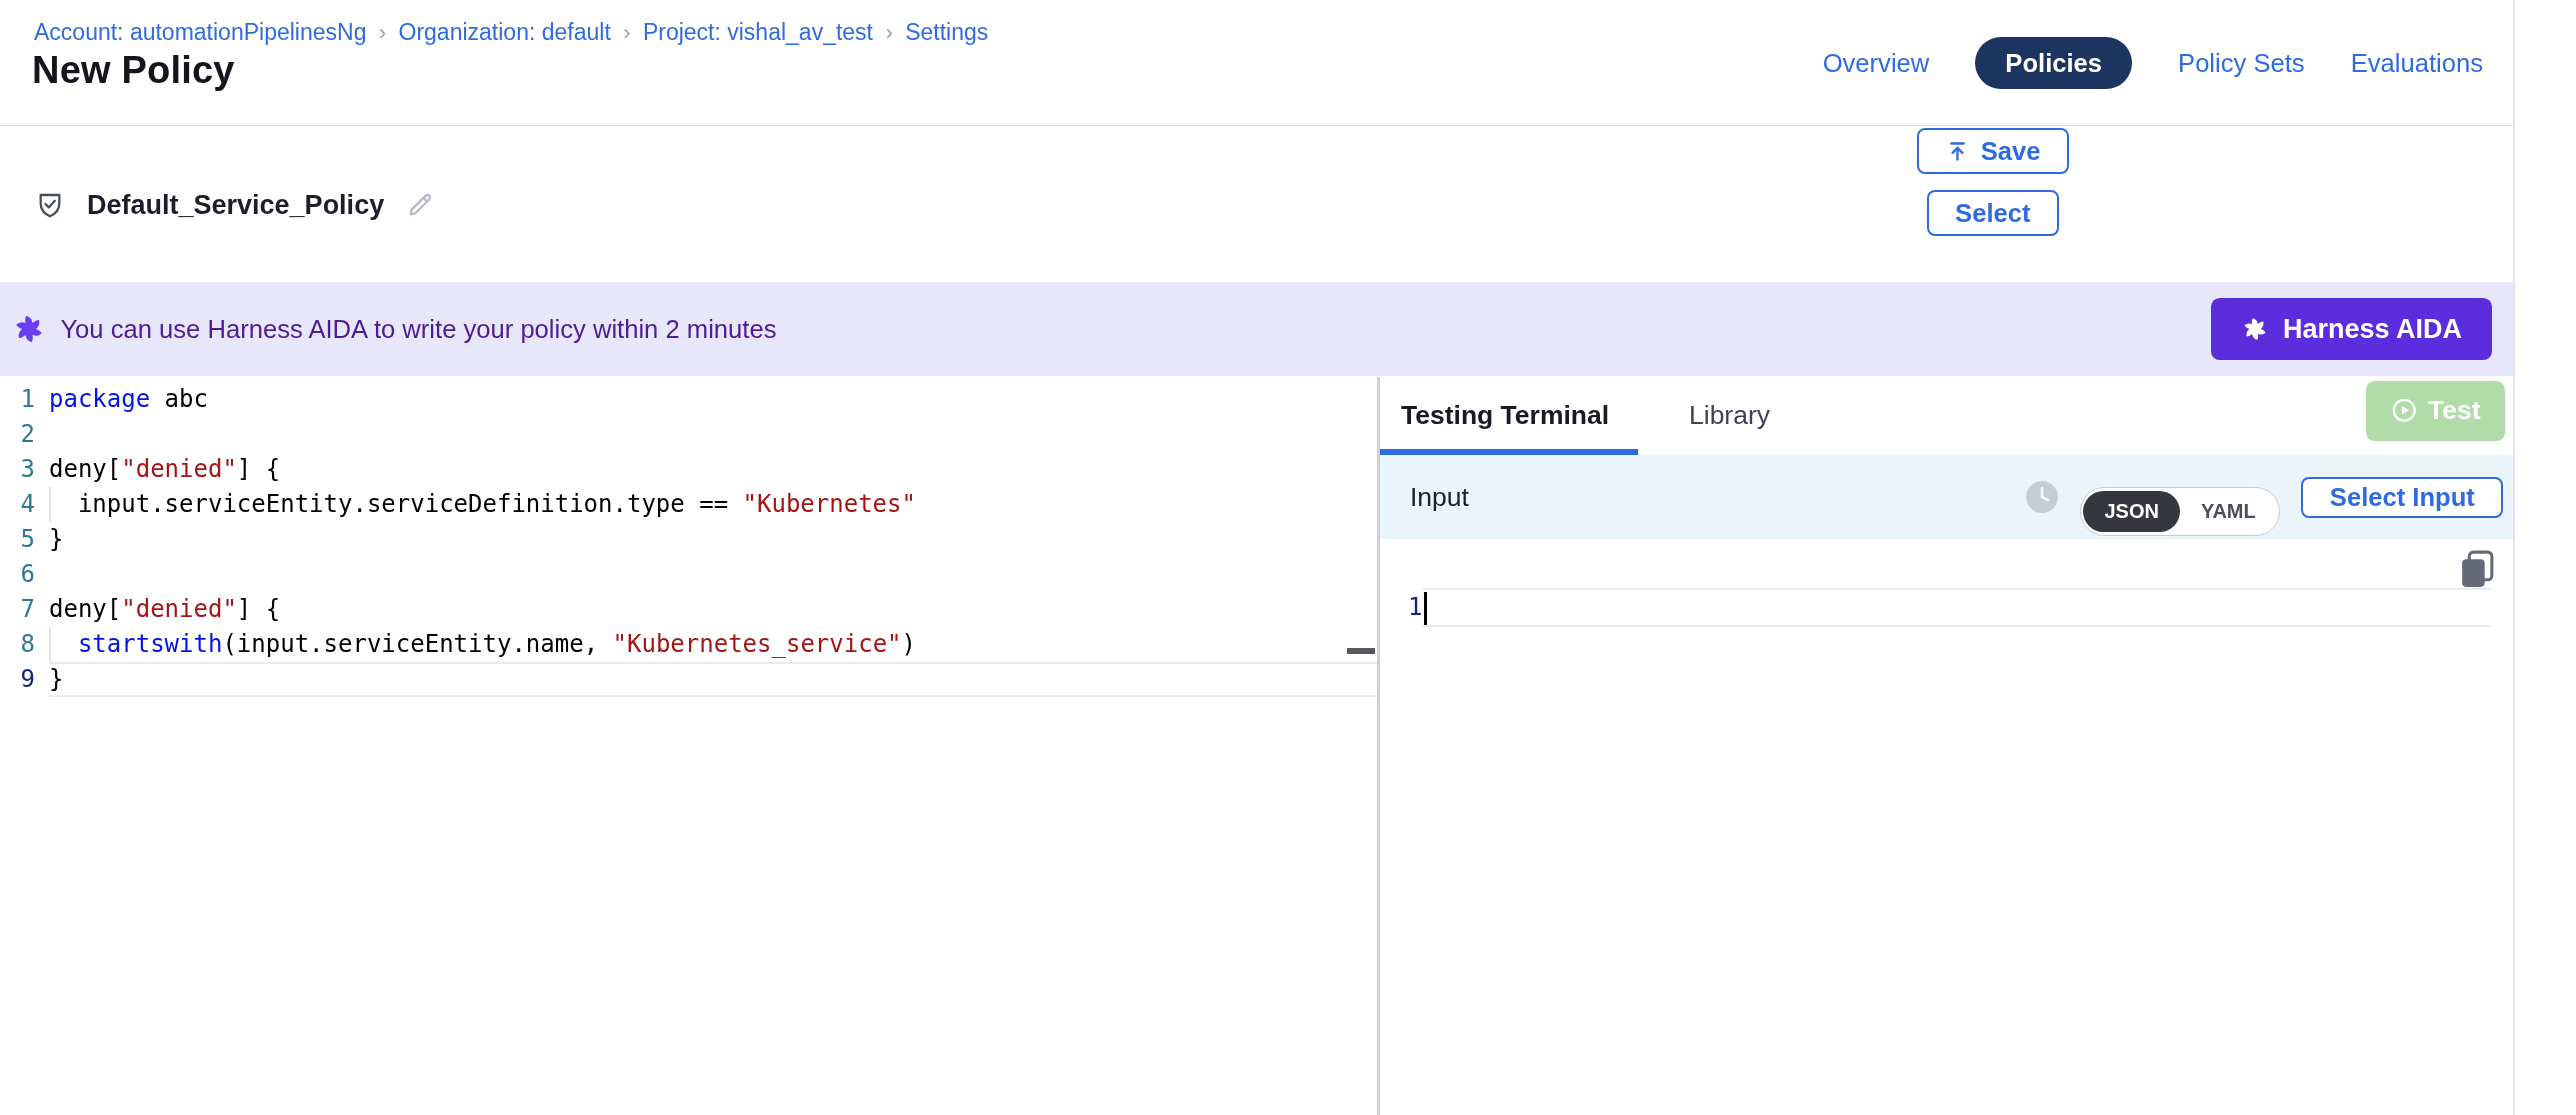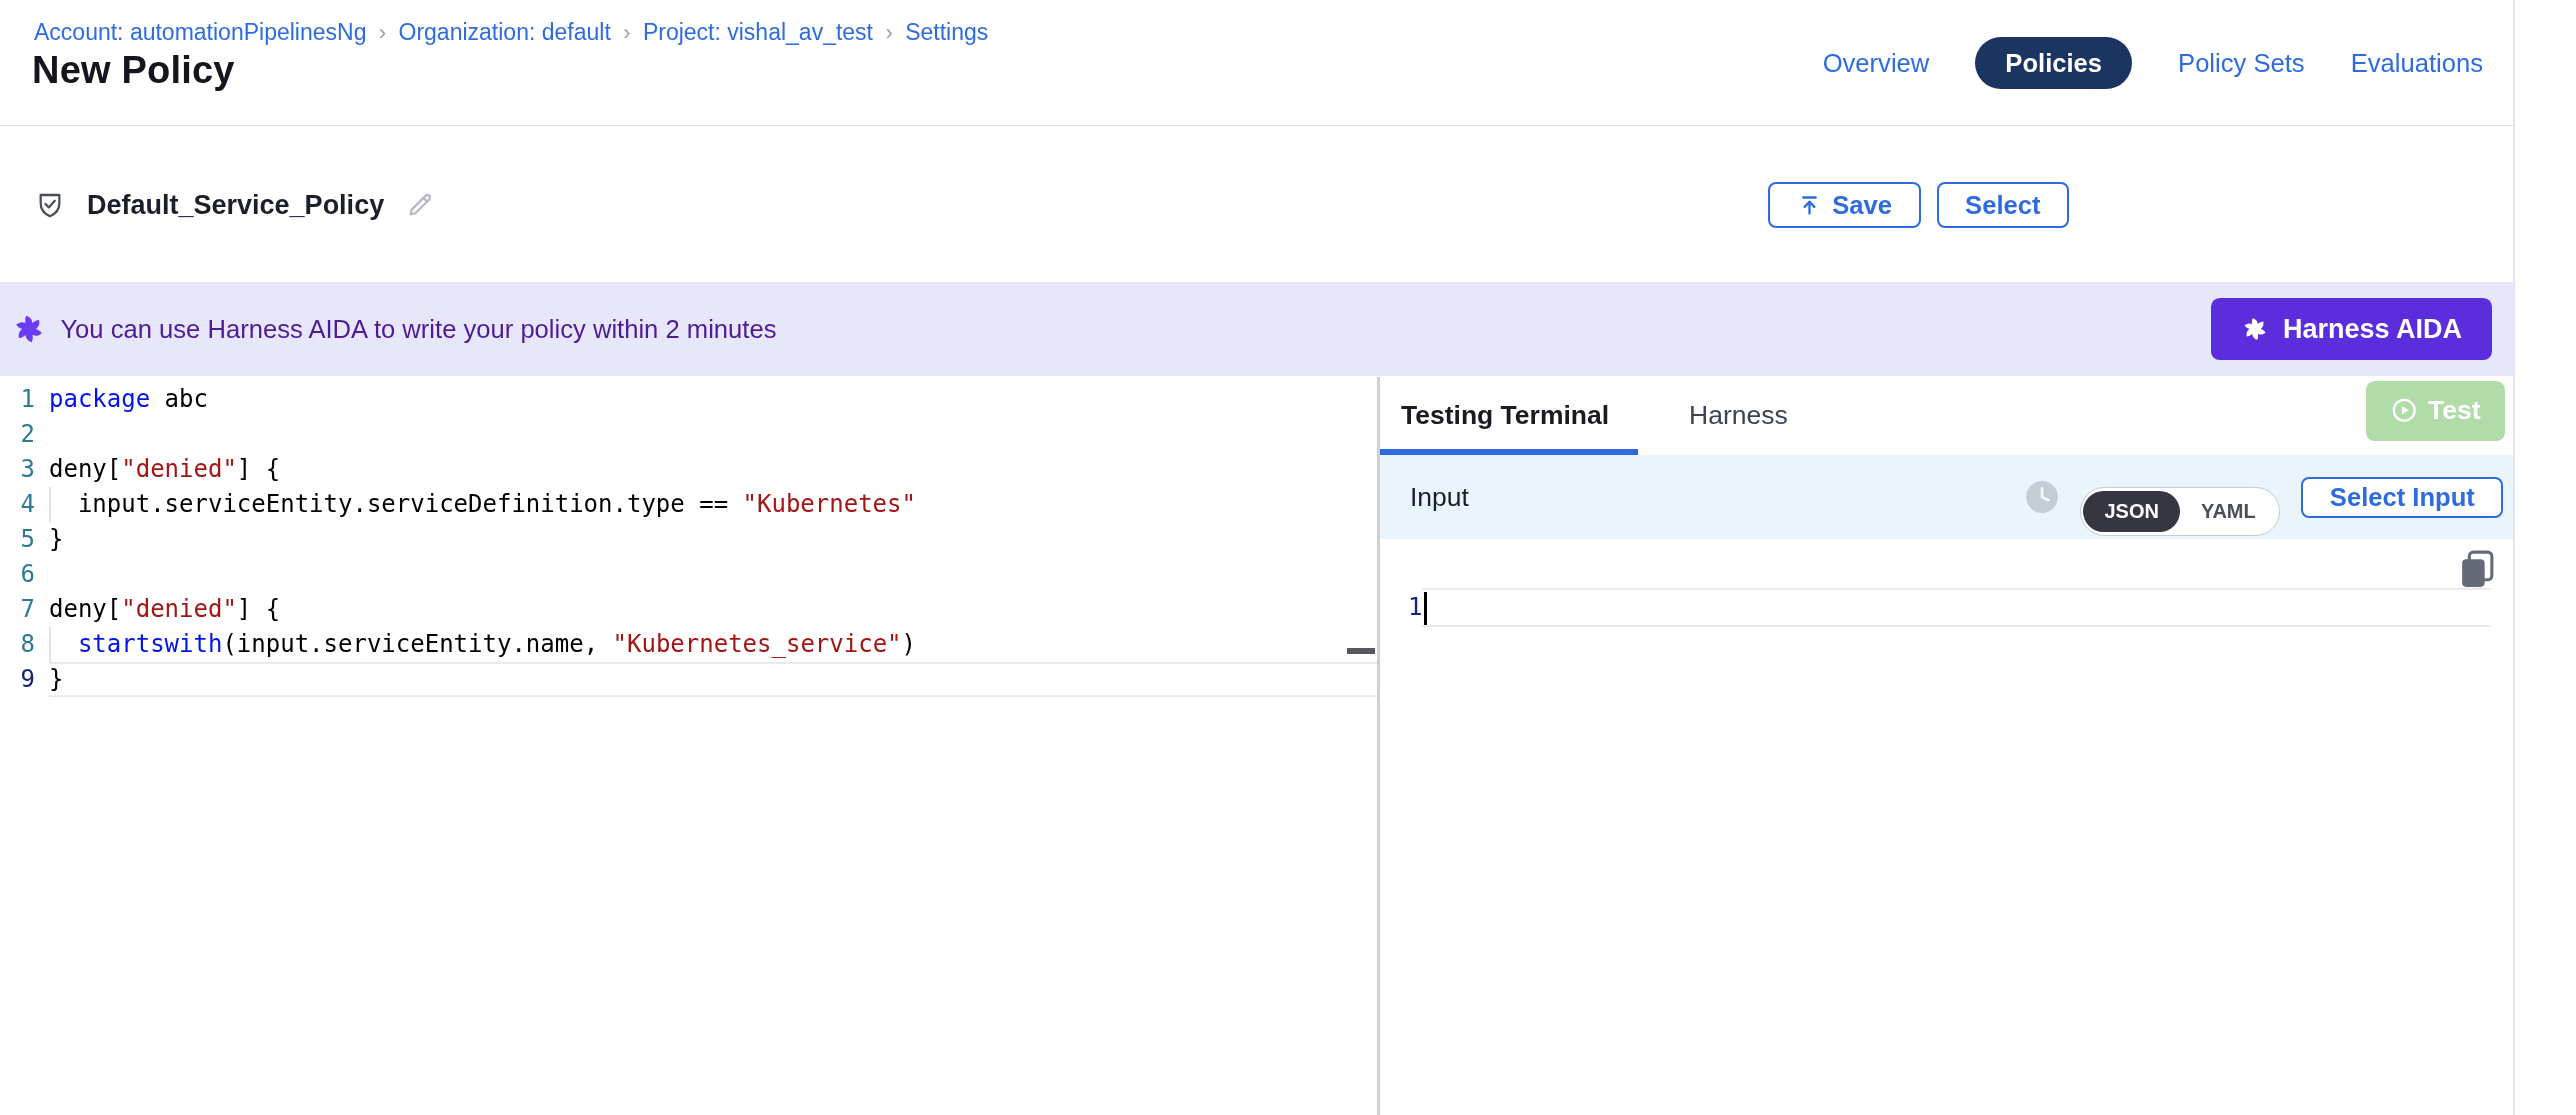--- a/index.html
+++ b/index.html
@@ -18,21 +18,21 @@
   .crumb-sep { color:#93a1bb; font-size:22px; }
   .page-title { position:absolute; left:32px; top:49px; font-size:38px; font-weight:700; color:#14151f; letter-spacing:0.2px; }
   .header-tabs { position:absolute; right:30px; top:37px; display:flex; align-items:center; gap:46px; font-size:25.6px; }
   .htab { color:var(--accent); font-weight:500; cursor:pointer; }
   .htab.pill { background:var(--navy); color:#fff; font-weight:600; padding:11.5px 30px; border-radius:882px; }
 
   
   .toolbar { position:absolute; left:0; top:128px; width:2099px; height:154px; background:#fff; }
   .toolbar-left { position:absolute; left:34px; top:0; height:100%; display:flex; align-items:center; gap:21px; }
   .policy-name { font-size:27px; font-weight:700; color:#1d1e2c; }
-  .toolbar-right { position:absolute; right:30px; top:0; height:100%; display:flex; align-items:center; gap:16px; }
+  .toolbar-right { position:absolute; right:30px; top:0; height:100%; display:flex; align-items:center; gap:16px;flex-direction:column; }
   .btn-outline { display:flex; align-items:center; gap:10.6px; border:2.2px solid var(--accent); color:var(--accent);
     border-radius:8px; background:#fff; font-size:25.6px; font-weight:600; padding:8.8px 26.5px; cursor:pointer;
     font-family:inherit; height:46px; }
 
   
   .banner { position:absolute; left:0; top:282px; width:2513px; height:94px; background:var(--banner_bg); }
   .banner-left { position:absolute; left:12.4px; top:0; height:100%; display:flex; align-items:center; gap:14px; }
   .banner-text { font-size:25.6px; color:#4c1d95; font-weight:500; }
   .aida-btn { position:absolute; right:21px; top:50%; transform:translateY(-50%); height:62px;
     display:flex; align-items:center; gap:14px; background:var(--aida); color:#fff; font-size:27px; font-weight:700;
@@ -214,21 +214,21 @@
             <span class="code"><span class="tok-plain">}</span></span>
           </div>
         </div>
     </div>
     <div class="ruler-dash"></div>
 
     <div class="divider"></div>
 
     <div class="terminal">
       <div class="term-tab active">Testing Terminal</div>
-      <div class="term-tab idle">Harness</div>
+      <div class="term-tab idle">Library</div>
       <div class="term-underline"></div>
 
       <button class="test-btn">
         <span>
           <svg width="26.5" height="26.5" viewBox="0 0 28 28">
             <circle cx="14" cy="14" r="11" fill="none" stroke="#ffffff" stroke-width="2.4"></circle>
             <path d="M11.5 9.5L19 14l-7.5 4.5z" fill="#ffffff"></path>
           </svg>
         </span>
         <span>Test</span>

